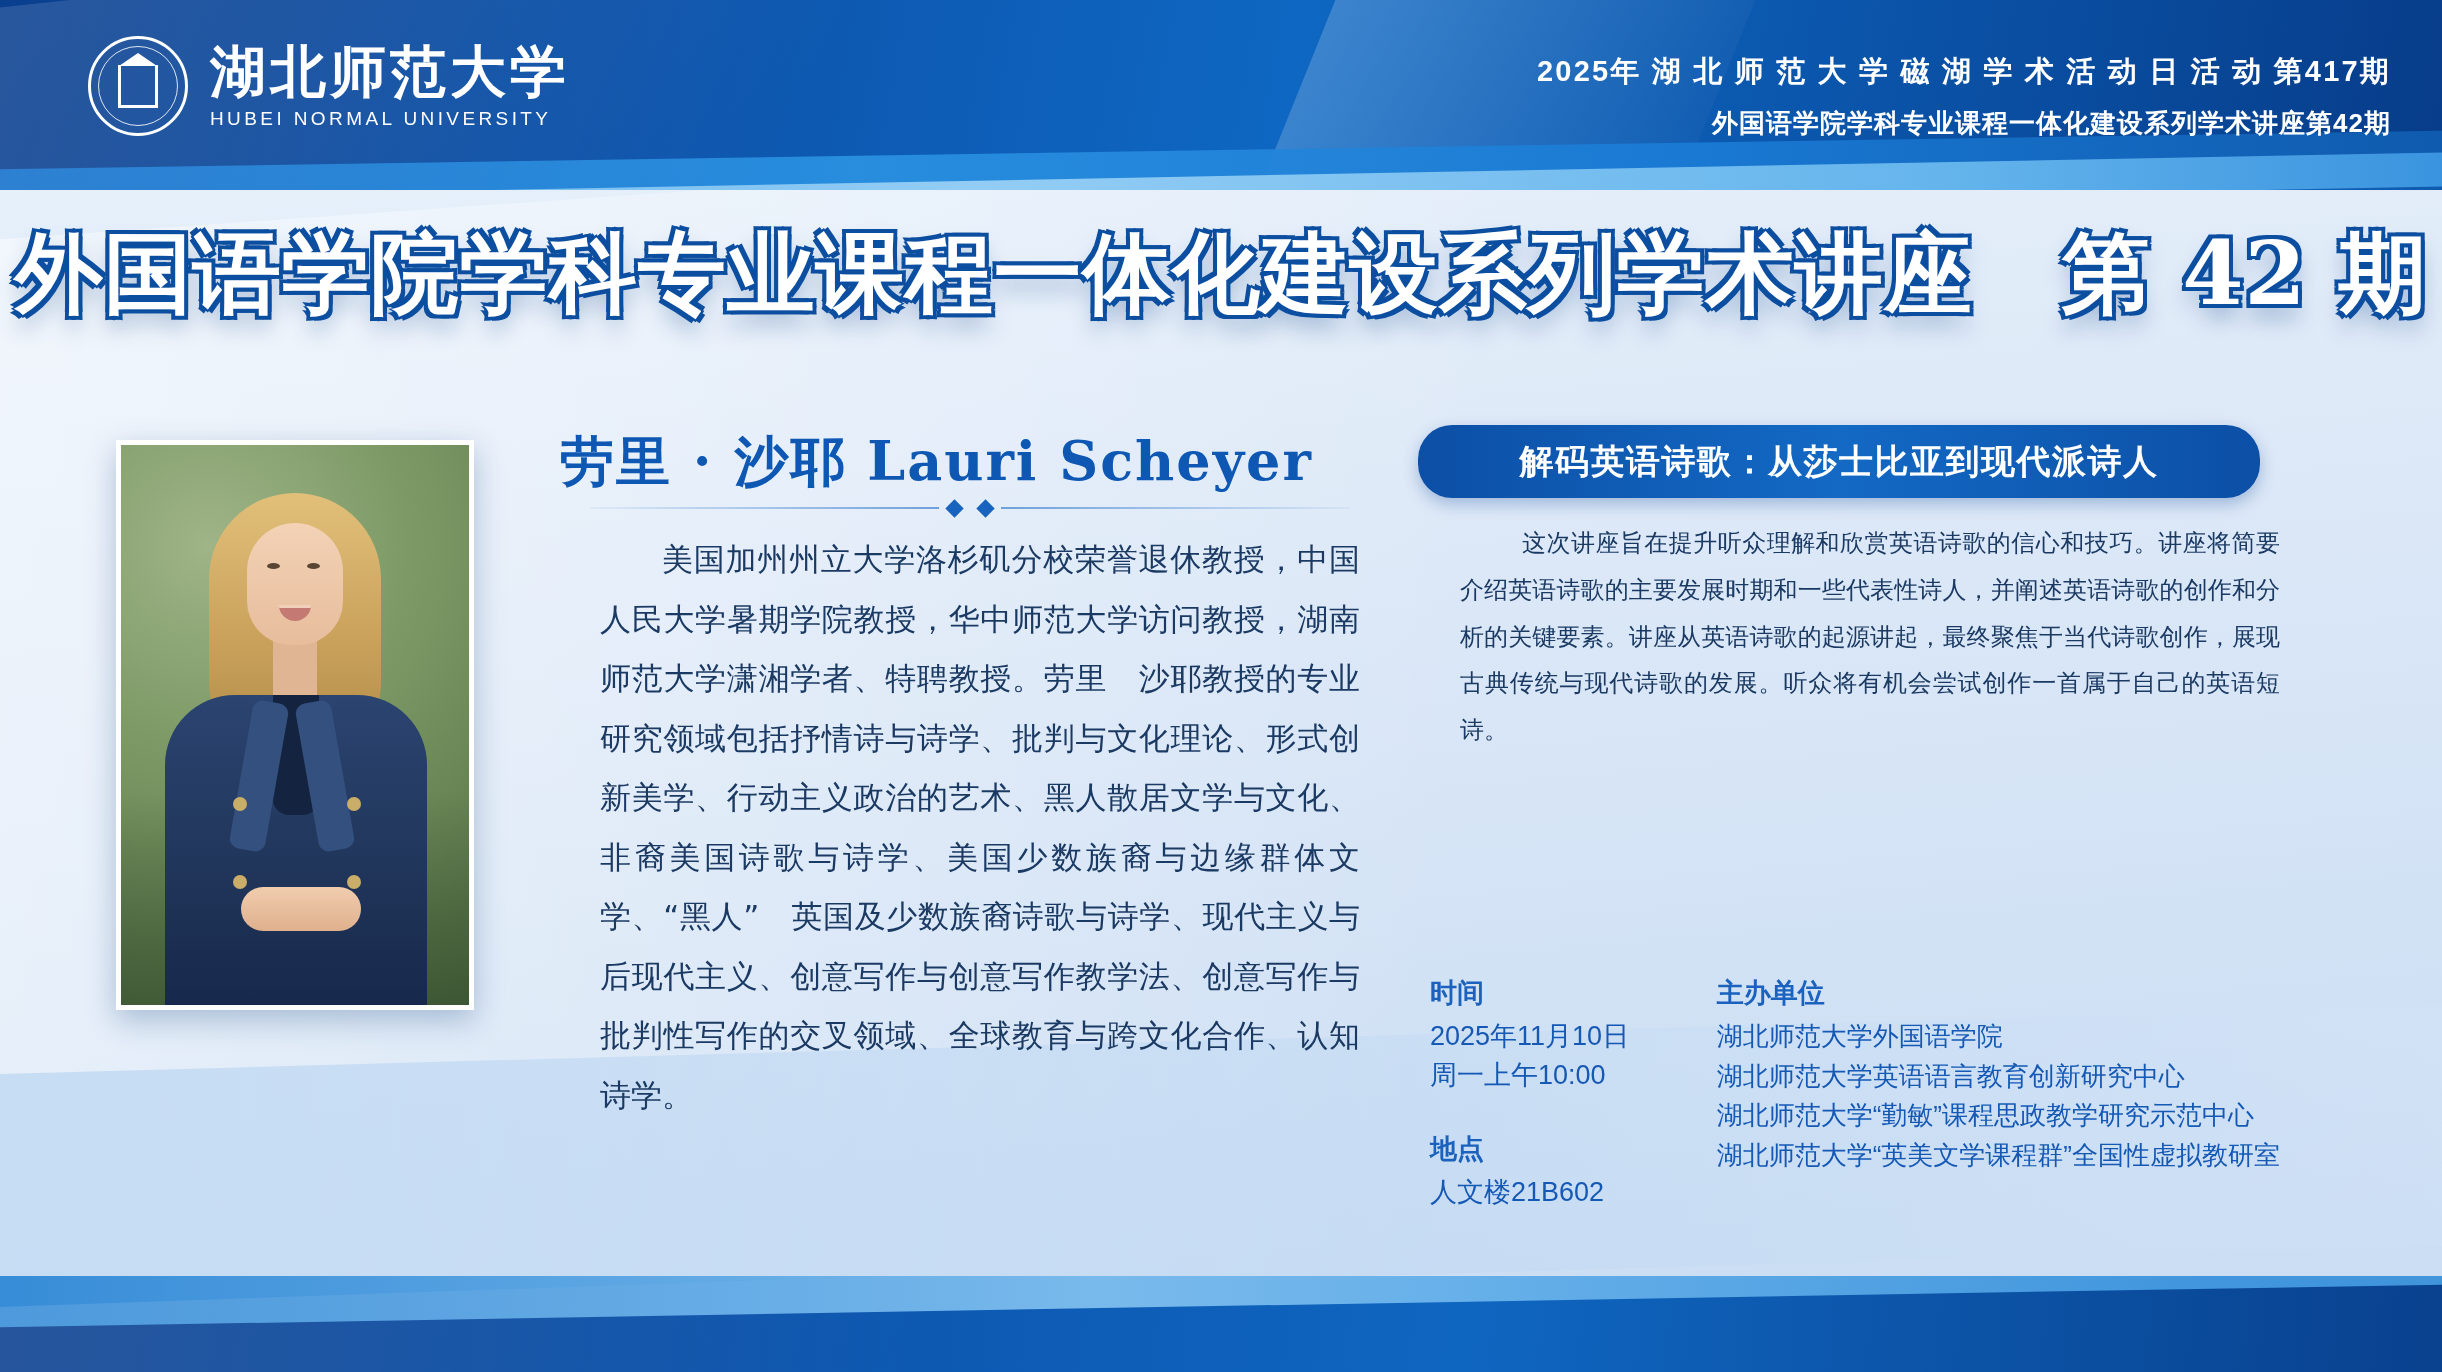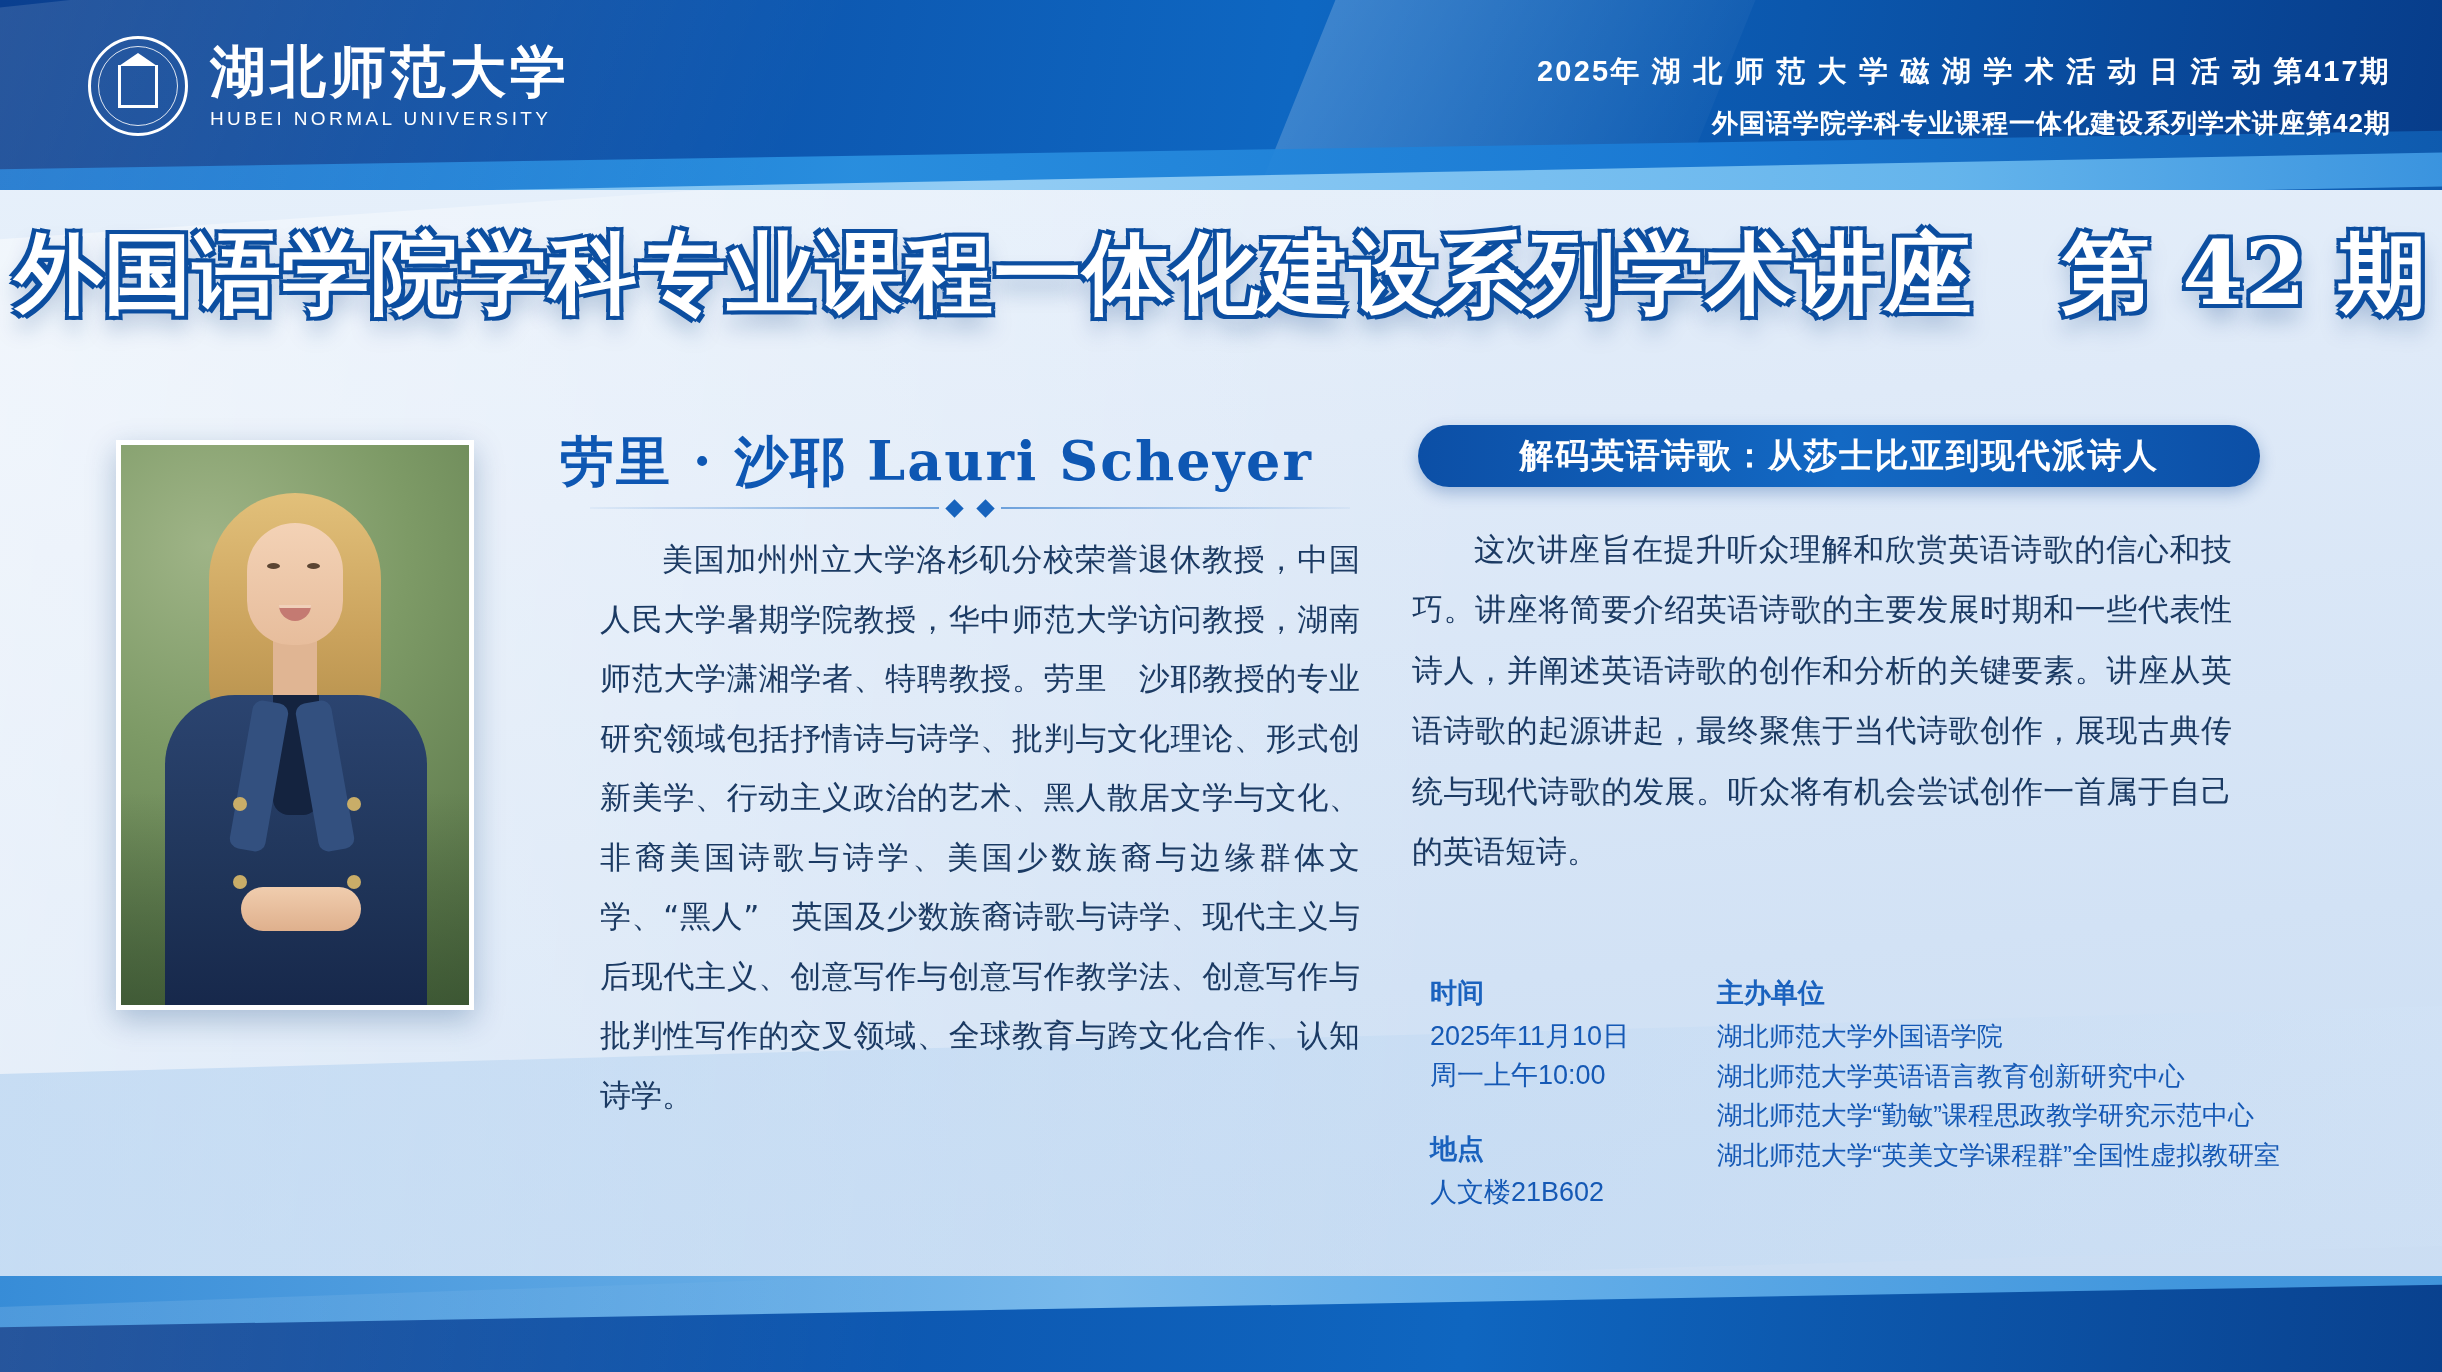--- a/index.html
+++ b/index.html
@@ -320,41 +320,41 @@
     line-height: 1.92;
     color: #1b3a63;
     text-align: justify;
     text-indent: 62px;
   }
 
   
   .topic-badge {
     position: absolute;
     left: 1418px; top: 425px;
-    width: 842px; height: 62px;
+    width: 842px; height: 73px;
     border-radius: 34px;
     background: linear-gradient(90deg, #0c4fa6 0%, #1369c4 50%, #0c4fa6 100%);
     box-shadow: 0 6px 16px rgba(12,70,150,0.3);
     display: flex;
     align-items: center;
     justify-content: center;
   }
   .topic-badge span {
     color: #ffffff;
     font-weight: bold;
     font-size: 34px;
     letter-spacing: 1.5px;
     white-space: nowrap;
   }
 
   .abstract {
     position: absolute;
-    left: 1412px; top: 520px;
+    left: 1460px; top: 520px;
     width: 820px;
-    font-size: 31px;
+    font-size: 24px;
     line-height: 1.95;
     color: #1b3a63;
     text-align: justify;
     text-indent: 62px;
   }
 
   
   .info {
     position: absolute;
     left: 1430px; top: 975px;

